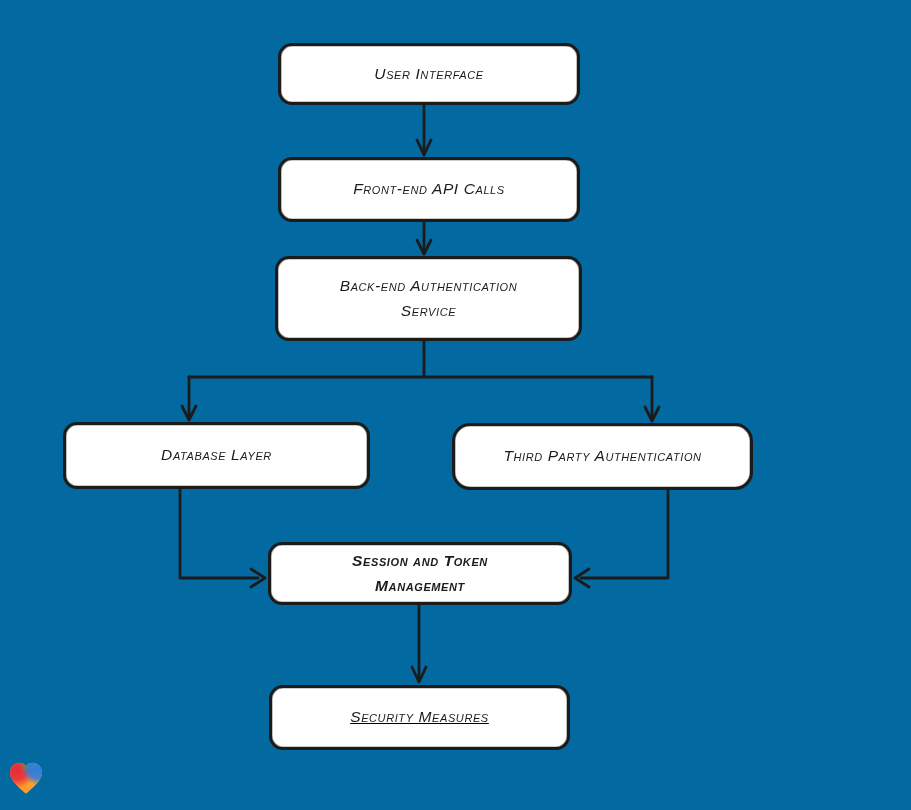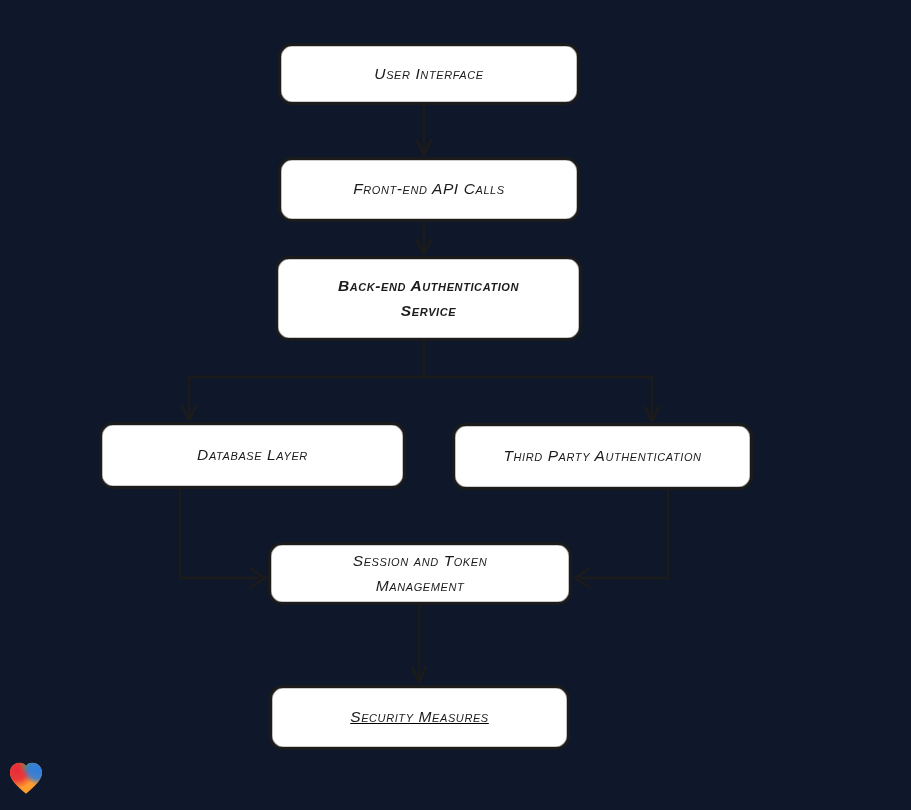--- a/index.html
+++ b/index.html
@@ -5,21 +5,21 @@
   * { margin: 0; padding: 0; box-sizing: border-box; }
   html, body { background: #ffffff; }
   body {
     font-family: "Liberation Sans", sans-serif;
     width: 911px; height: 810px;
     position: relative; overflow: hidden;
   }
   .canvas {
     position: absolute; left: 0; top: 0;
     width: 911px; height: 810px;
-    background: #0f172a;
+    background: #0369a1;
     padding-left: 44px;
   }
   svg.connector-layer {
     position: absolute; left: 0; top: 0;
     width: 911px; height: 810px;
     pointer-events: none;
   }
   .node {
     position: absolute;
     background: #ffffff;
@@ -35,25 +35,25 @@
     font-size: 15.5px;
     line-height: 1.55;
     letter-spacing: 0.6px;
     color: #1b1b1b;
     padding: 0 10px;
   }
   
   #n-user-interface   { left: 278px; top:  43px; width: 302px; height: 62px; }
   #n-frontend-api     { left: 278px; top: 157px; width: 302px; height: 65px; text-align: center; }
   #n-backend-auth     { left: 275px; top: 256px; width: 307px; height: 85px; }
-  #n-database-layer   { left:  63px; top: 422px; width: 307px; height: 67px; margin-left: 36px; }
-  #n-third-party-auth { left: 452px; top: 423px; width: 301px; height: 67px; }
-  #n-session-token    { left: 268px; top: 542px; width: 304px; height: 63px; }
+  #n-database-layer   { left:  63px; top: 422px; width: 307px; height: 67px; }
+  #n-third-party-auth { left: 452px; top: 423px; width: 301px; height: 67px; border-radius: 18px; }
+  #n-session-token    { left: 268px; top: 542px; width: 304px; height: 63px; font-weight: bold; }
   #n-security         { left: 269px; top: 685px; width: 301px; height: 65px; text-decoration: underline; }
-  #n-backend-auth .label  { max-width: 235px; font-weight: bold; }
+  #n-backend-auth .label  { max-width: 235px; }
   #n-session-token .label { max-width: 220px; }
   .lovable-badge {
     position: absolute; left: 7px; top: 760px;
     width: 38px; height: 38px;
     cursor: pointer;
   }
 </style>
 </head>
 <body>
 

